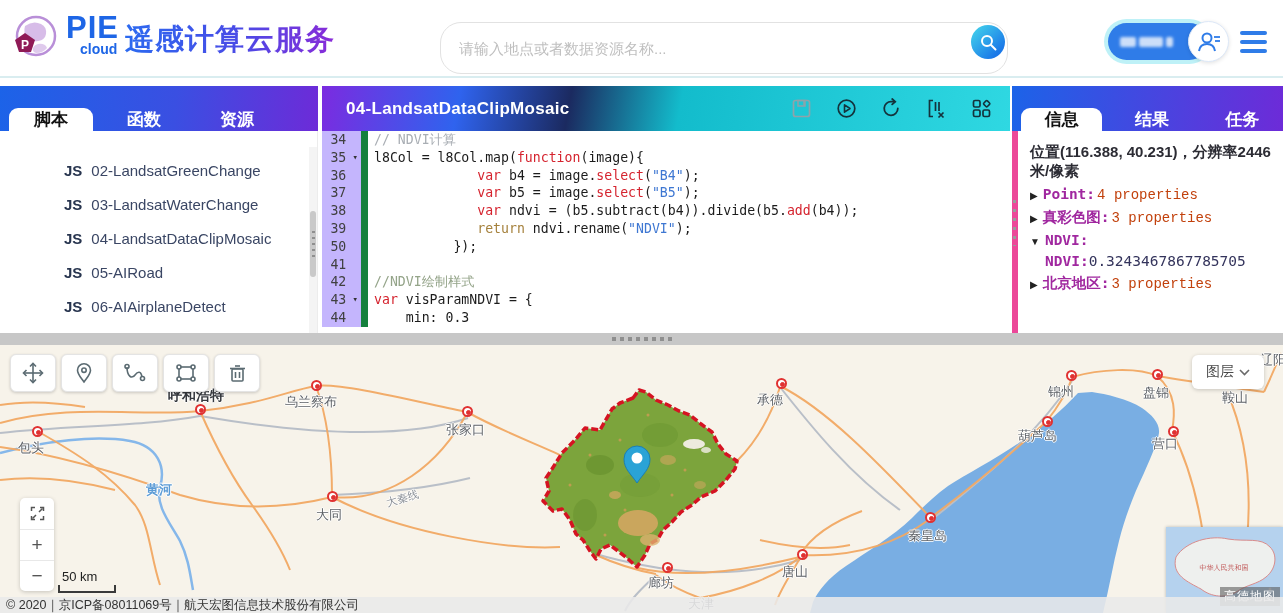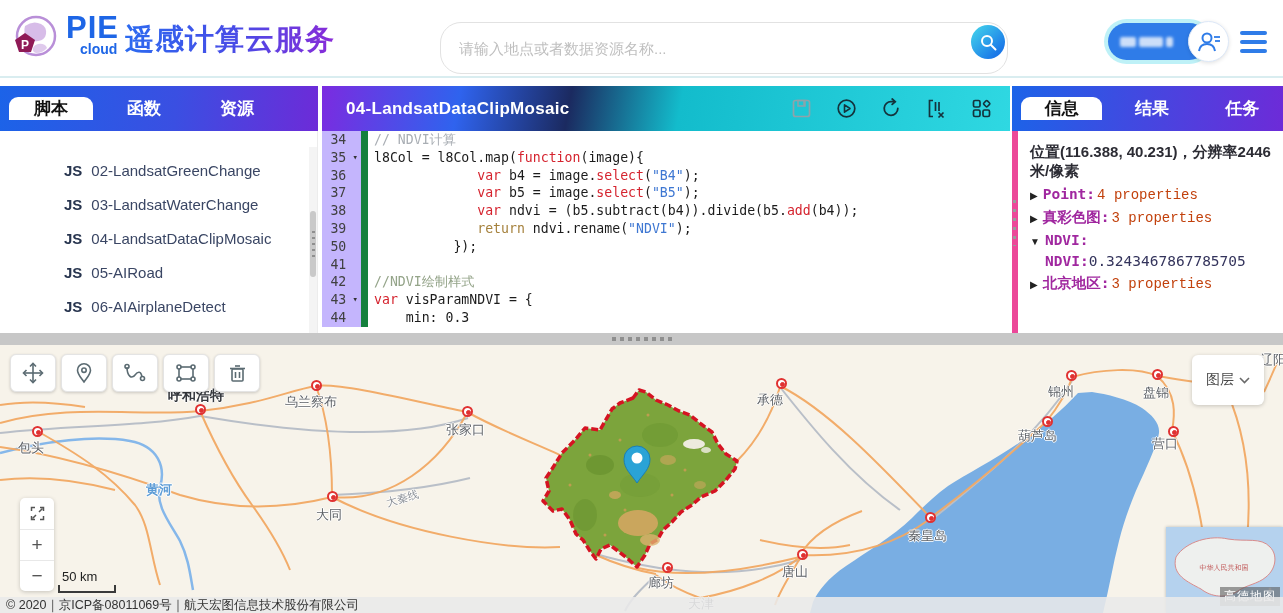--- a/index.html
+++ b/index.html
@@ -29,21 +29,21 @@
     display:flex;align-items:center;padding-left:12px;gap:3px}
   .blur-chunk{height:10px;background:#d5e4fa;border-radius:2px;filter:blur(1.6px);opacity:.95}
   #avatar{position:absolute;left:1188px;top:21px;width:41px;height:41px;border-radius:50%;
     background:#fff;border:1.5px solid #dde8f8;box-shadow:0 1px 4px rgba(0,0,0,.12);
     display:flex;align-items:center;justify-content:center;cursor:pointer;z-index:2}
   #hamburger{position:absolute;left:1240px;top:31px;width:27px;height:22px;cursor:pointer;
     display:flex;flex-direction:column;justify-content:space-between}
   #hamburger span{display:block;height:3.6px;background:#2f7ce8;border-radius:2px}
 
   
-  .tabbar{position:absolute;top:86px;height:45px;display:flex;align-items:center;
+  .tabbar{position:absolute;top:86px;height:45px;display:flex;align-items:flex-end;
     background:linear-gradient(95deg,#1c63e8 0%,#3a4fe2 55%,#6d2bd8 100%)}
   #left-tabbar{left:0;width:318px}
   #right-tabbar{left:1012px;width:271px;background:linear-gradient(95deg,#1c63e8 0%,#6d2bd8 100%)}
   .tab{width:84px;margin-left:9px;display:flex;align-items:center;justify-content:center;
     font-size:17px;font-weight:700;color:#fff;cursor:pointer}
   .tab.active{background:#fff;color:#111;border-radius:9px 9px 0 0}
   #left-panel{position:absolute;left:0;top:131px;width:318px;height:202px;background:#fff;
     overflow:hidden;border-right:1px solid #ececec}
   #script-list{padding-top:22px}
   .script-item{display:flex;align-items:center;height:34px;padding-left:64px;font-size:15px;
@@ -104,21 +104,21 @@
   .map-label.river{color:#5b9bd5;font-weight:700}
   .map-label.rail{font-size:11px;color:#8a8f96;transform:rotate(-16deg)}
   .poi{position:absolute;width:11px;height:11px;border:2.5px solid #e03131;border-radius:50%;
     background:#fff;z-index:5}
   .poi::after{content:"";position:absolute;left:1.5px;top:1.5px;width:3px;height:3px;
     border-radius:50%;background:#e03131;border:0.5px solid #e03131}
   #map-toolbar{position:absolute;left:10px;top:9px;display:flex;gap:5px;z-index:10}
   .map-btn{width:46px;height:38px;background:#fff;border:1px solid #e4e4e4;border-radius:6px;
     box-shadow:0 1px 3px rgba(0,0,0,.18);display:flex;align-items:center;justify-content:center;
     cursor:pointer}
-  #layers-btn{position:absolute;left:1192px;top:10px;width:72px;height:50px;background:#fff;
+  #layers-btn{position:absolute;left:1192px;top:10px;width:72px;height:34px;background:#fff;
     border-radius:6px;box-shadow:0 1px 4px rgba(0,0,0,.2);display:flex;align-items:center;
     justify-content:center;gap:5px;font-size:14px;color:#4a4a4a;cursor:pointer;z-index:10}
   #zoomctrl{position:absolute;left:20px;top:153px;width:34px;background:#fff;border-radius:5px;
     box-shadow:0 1px 4px rgba(0,0,0,.2);z-index:10;overflow:hidden}
   .zc{height:31px;display:flex;align-items:center;justify-content:center;cursor:pointer;
     font-size:19px;color:#555;border-top:1px solid #e8e8e8}
   .zc:first-child{border-top:none}
   #scalebox{position:absolute;left:58px;top:224px;z-index:8}
   #scale-label{font-size:13px;color:#222;margin-left:4px}
   #scale-bar{width:58px;height:8px;border:2px solid #3a3a3a;border-top:none;margin-top:1px}

